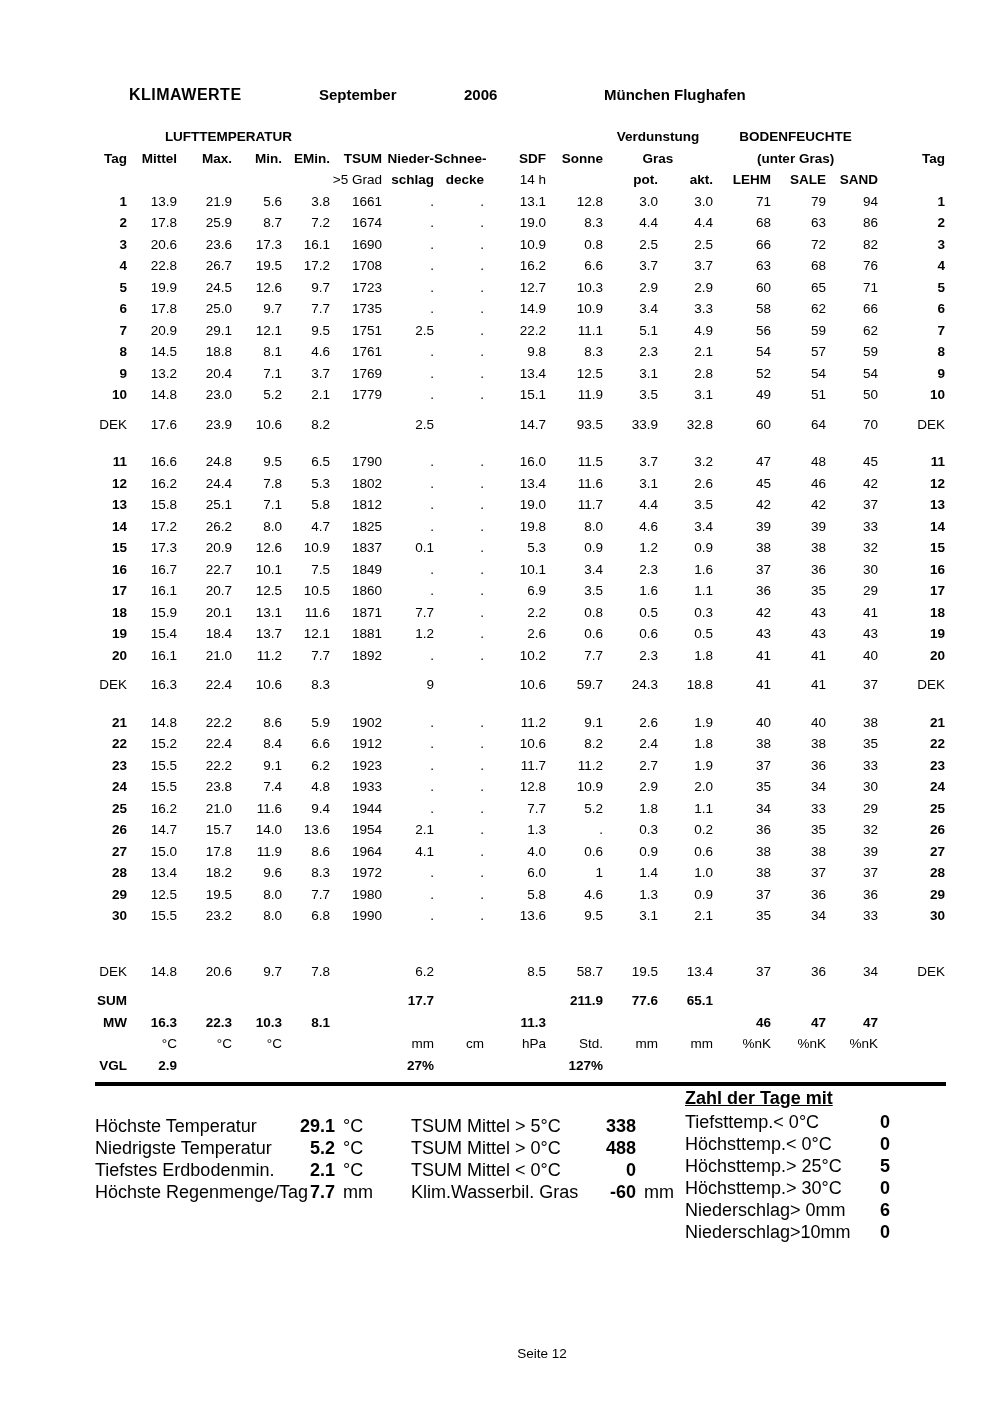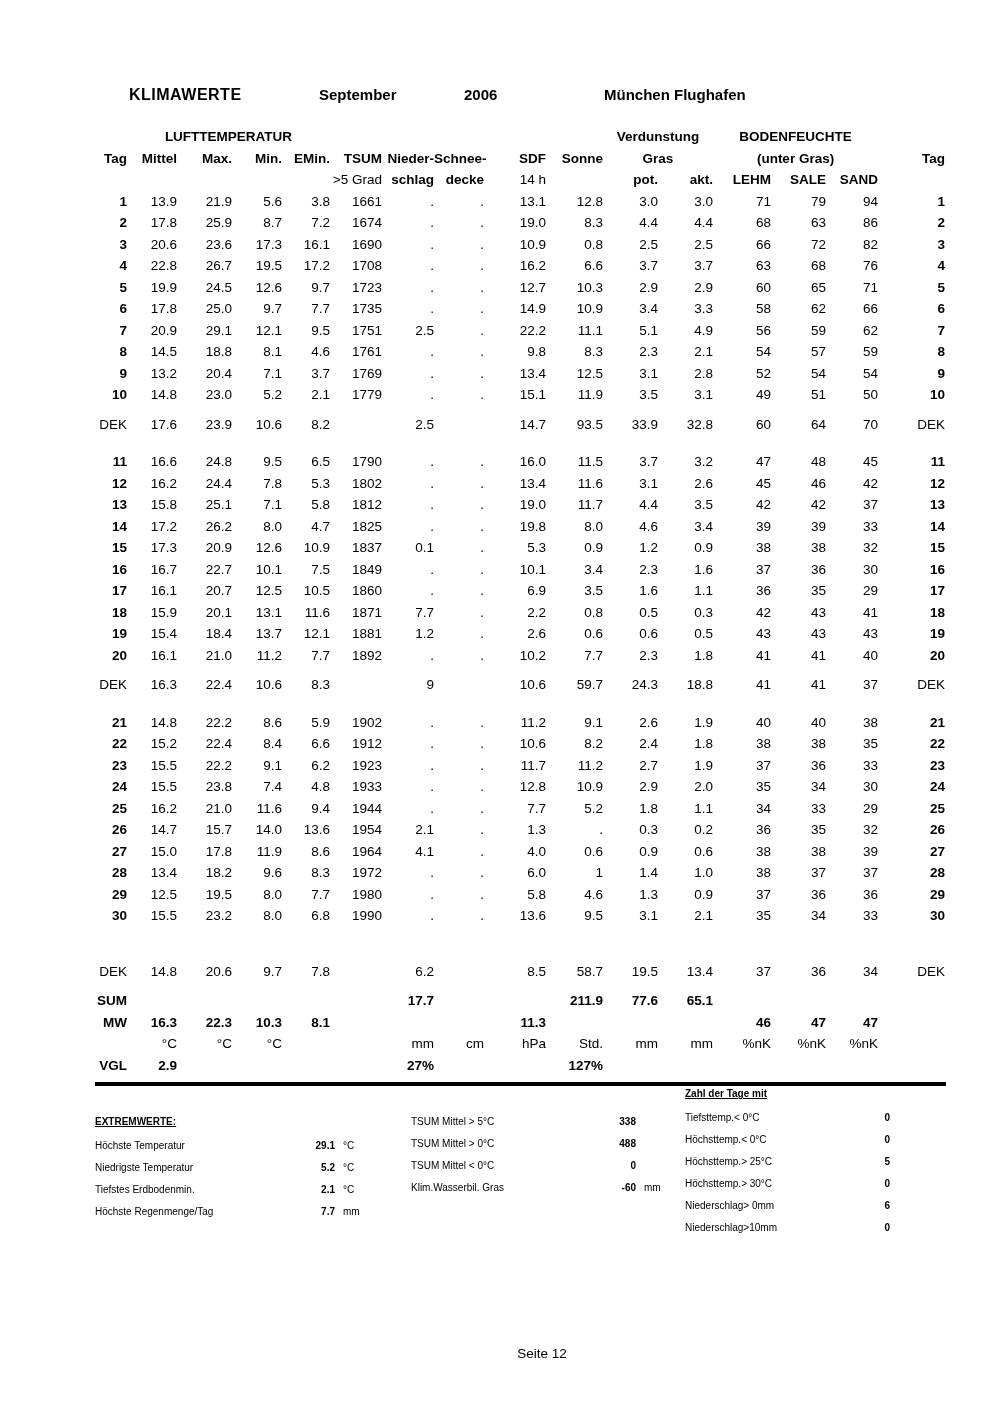--- a/index.html
+++ b/index.html
@@ -41,21 +41,21 @@
   tr.row-spacer3 td { height:34px; }
   td.dot { padding-right:10px; }
 
   
   .double-rule {
     position:absolute; left:95px; top:1082px; width:851px; height:3px;
     border-top:2px solid #000; border-bottom:2px solid #000;
   }
 
   
-  .stat-block { position:absolute; font-size:10px; }
+  .stat-block { position:absolute; font-size:18px; }
   .blk-left   { left:95px;  top:1116px; }
   .blk-mid    { left:395px; top:1116px; }
   .blk-right  { left:685px; top:1088px; }
   .stat-title { font-weight:bold; text-decoration:underline; height:24px; white-space:nowrap; }
   .block-row  { height:22px; white-space:nowrap; }
   .block-row .lbl  { display:inline-block; font-weight:normal; }
   .block-row .val  { display:inline-block; text-align:right; font-weight:bold; }
   .block-row .unit { display:inline-block; margin-left:8px; font-weight:normal; }
   .blk-left  .lbl { width:205px; } .blk-left  .val { width:35px; }
   .blk-mid   .lbl { width:185px;margin-left:16px; } .blk-mid   .val { width:40px; }
@@ -821,21 +821,20 @@
           <td></td>
           <td></td>
           <td></td>
         </tr>
       </tbody>
   </table>
 
   <div class="double-rule"></div>
 
   <div class="stat-block blk-left">
-    <div class="stat-title">EXTREMWERTE:</div>
     <div>
         <div class="block-row"><span class="lbl">Höchste Temperatur</span><span class="val">29.1</span><span class="unit">°C</span></div>
         <div class="block-row"><span class="lbl">Niedrigste Temperatur</span><span class="val">5.2</span><span class="unit">°C</span></div>
         <div class="block-row"><span class="lbl">Tiefstes Erdbodenmin.</span><span class="val">2.1</span><span class="unit">°C</span></div>
         <div class="block-row"><span class="lbl">Höchste Regenmenge/Tag</span><span class="val">7.7</span><span class="unit">mm</span></div>
       </div>
   </div>
 
   <div class="stat-block blk-mid">
     <div>

